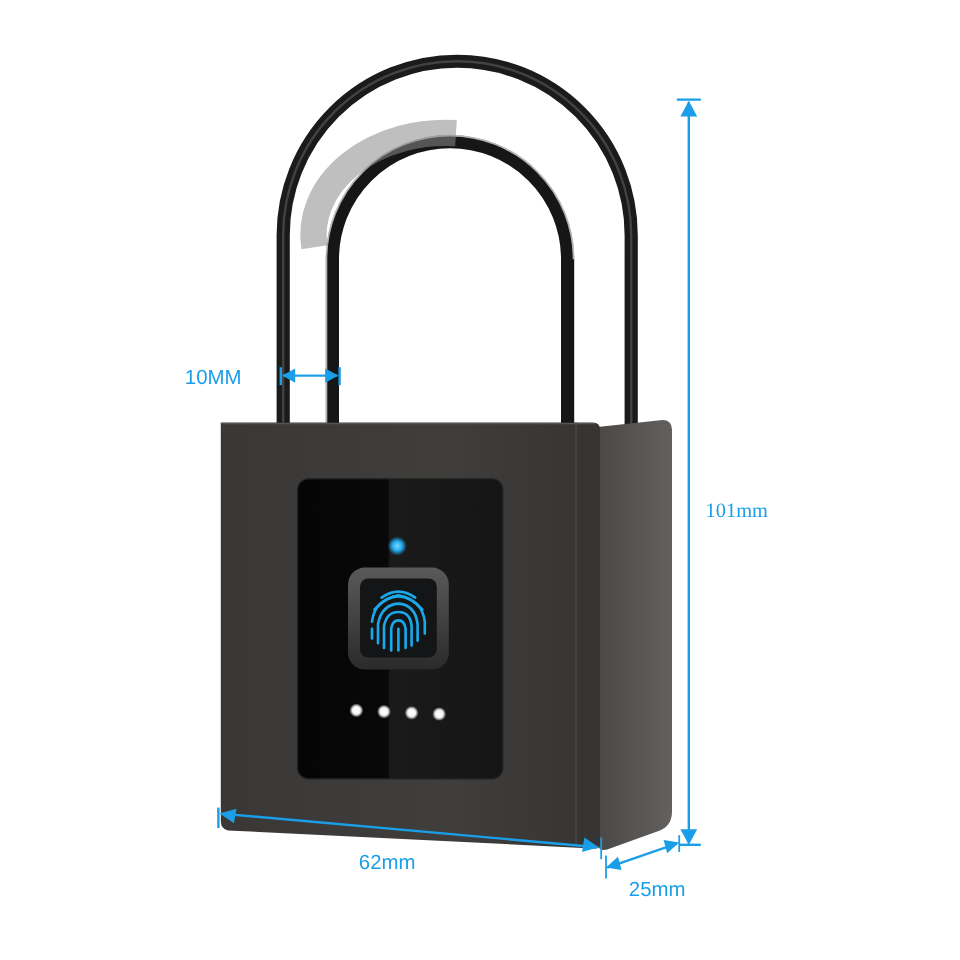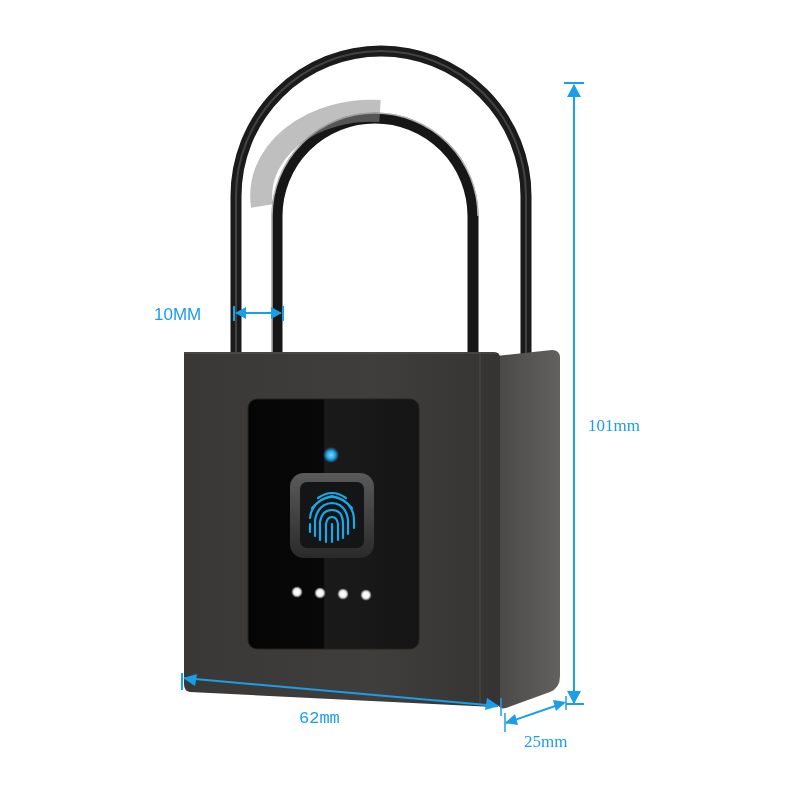--- a/index.html
+++ b/index.html
@@ -3,22 +3,22 @@
   <meta charset="utf-8">
   <style>
     html, body { margin: 0; padding: 0; background: #ffffff; }
     body { width: 800px; height: 800px; position: relative; overflow: hidden;
            font-family: "Liberation Sans", "DejaVu Sans", sans-serif; }
     #stage { position: absolute; left: 0; top: 16px; width: 716px; height: 800px; text-align: center; }
     .dim-label { position: absolute; color: #1a9ee8; font-size: 17px; line-height: 1;
                  font-family: "Liberation Sans", "DejaVu Sans", sans-serif; white-space: nowrap; }
     .lbl-10 { left: 154px; top: 290px; }
     .lbl-101 { left: 588px; top: 401px; font-family: Liberation Serif, serif; }
-    .lbl-62 { left: 299px; top: 694px; font-family: Liberation Mono, monospace; }
-    .lbl-25 { left: 524px; top: 717px; font-family: Liberation Serif, serif; }
+    .lbl-62 { left: 299px; top: 694px; }
+    .lbl-25 { left: 524px; top: 717px; }
   </style>
 </head>
 <body>
 
 <div id="stage">
   <svg width="800" height="800" viewBox="0 0 800 800" xmlns="http://www.w3.org/2000/svg">
     <defs>
       <linearGradient id="frontGrad" x1="0" y1="0" x2="1" y2="0">
         <stop offset="0" stop-color="#3a3837"></stop>
         <stop offset="0.6" stop-color="#403e3d"></stop>

